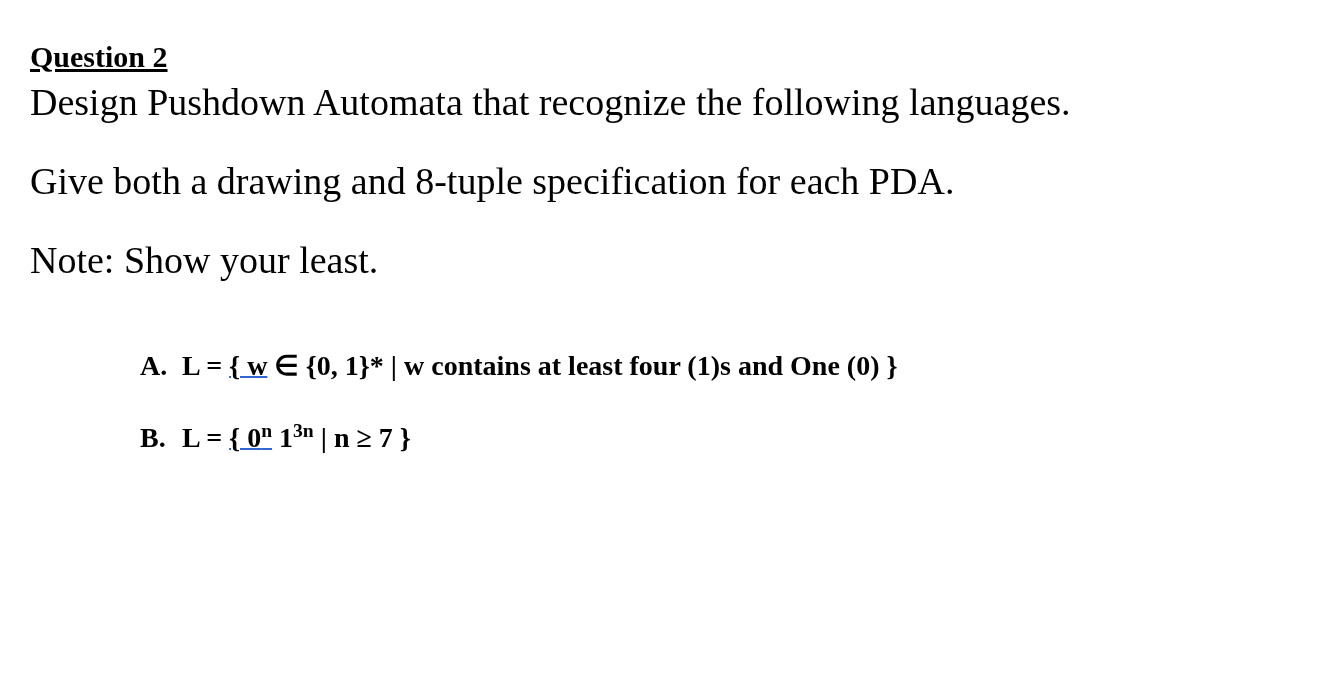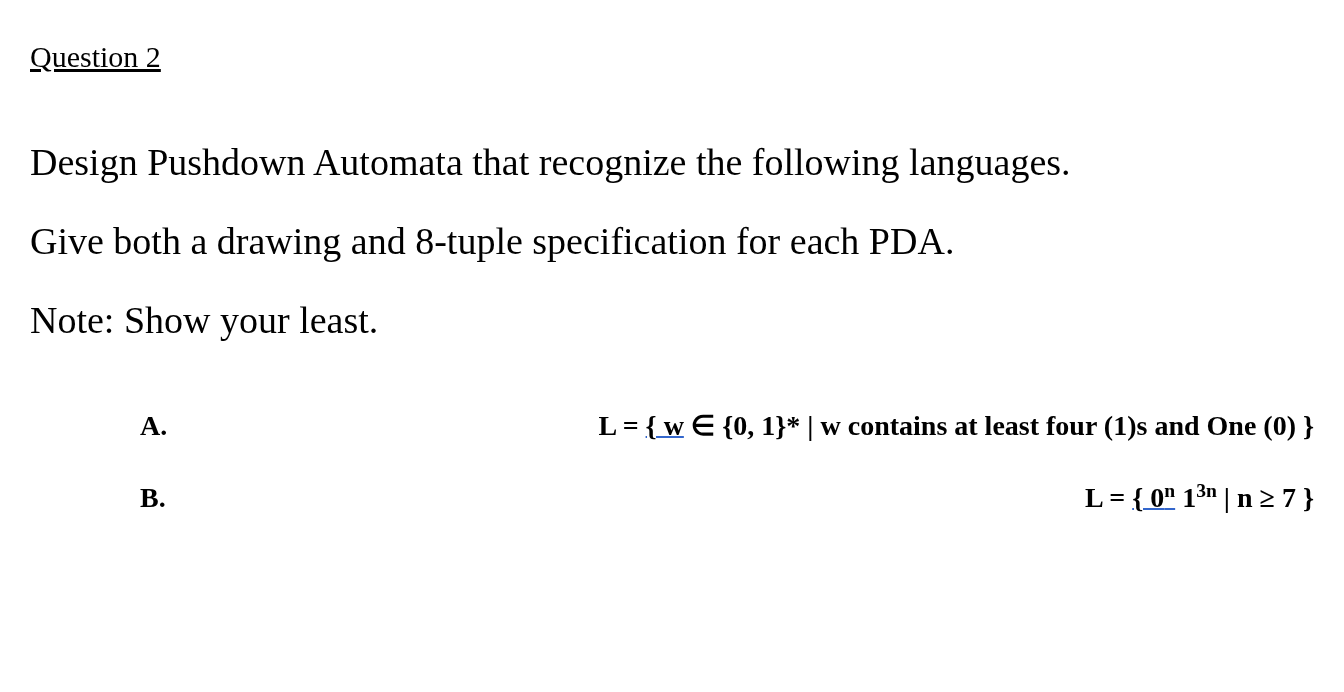--- a/index.html
+++ b/index.html
@@ -10,23 +10,22 @@
     body {
       background: #ffffff;
       font-family: "Times New Roman", Times, serif;
       color: #000000;
       padding: 40px 30px;
       width: 1344px;
       height: 692px;
     }
     .heading {
       font-size: 30px;
-      font-weight: normal;
+      font-weight: bold;
       text-decoration: underline;
-      margin-bottom: 60px;
     }
     .instruction {
       font-size: 38px;
       font-weight: normal;
       line-height: 1.5;
       margin-bottom: 22px;
     }
     .list-container {
       margin-top: 60px;
       padding-left: 110px;
@@ -37,21 +36,20 @@
       margin-bottom: 40px;
       display: flex;
       align-items: baseline;
     }
     .list-label {
       min-width: 42px;
       flex-shrink: 0;
     }
     .list-content {
       flex: 1;
-      text-align: right;
     }
     .underline-blue {
       text-decoration: underline;
       text-decoration-color: #3366cc;
       text-decoration-thickness: 2px;
     }
     sup {
       font-size: 0.7em;
       vertical-align: super;
       line-height: 0;

